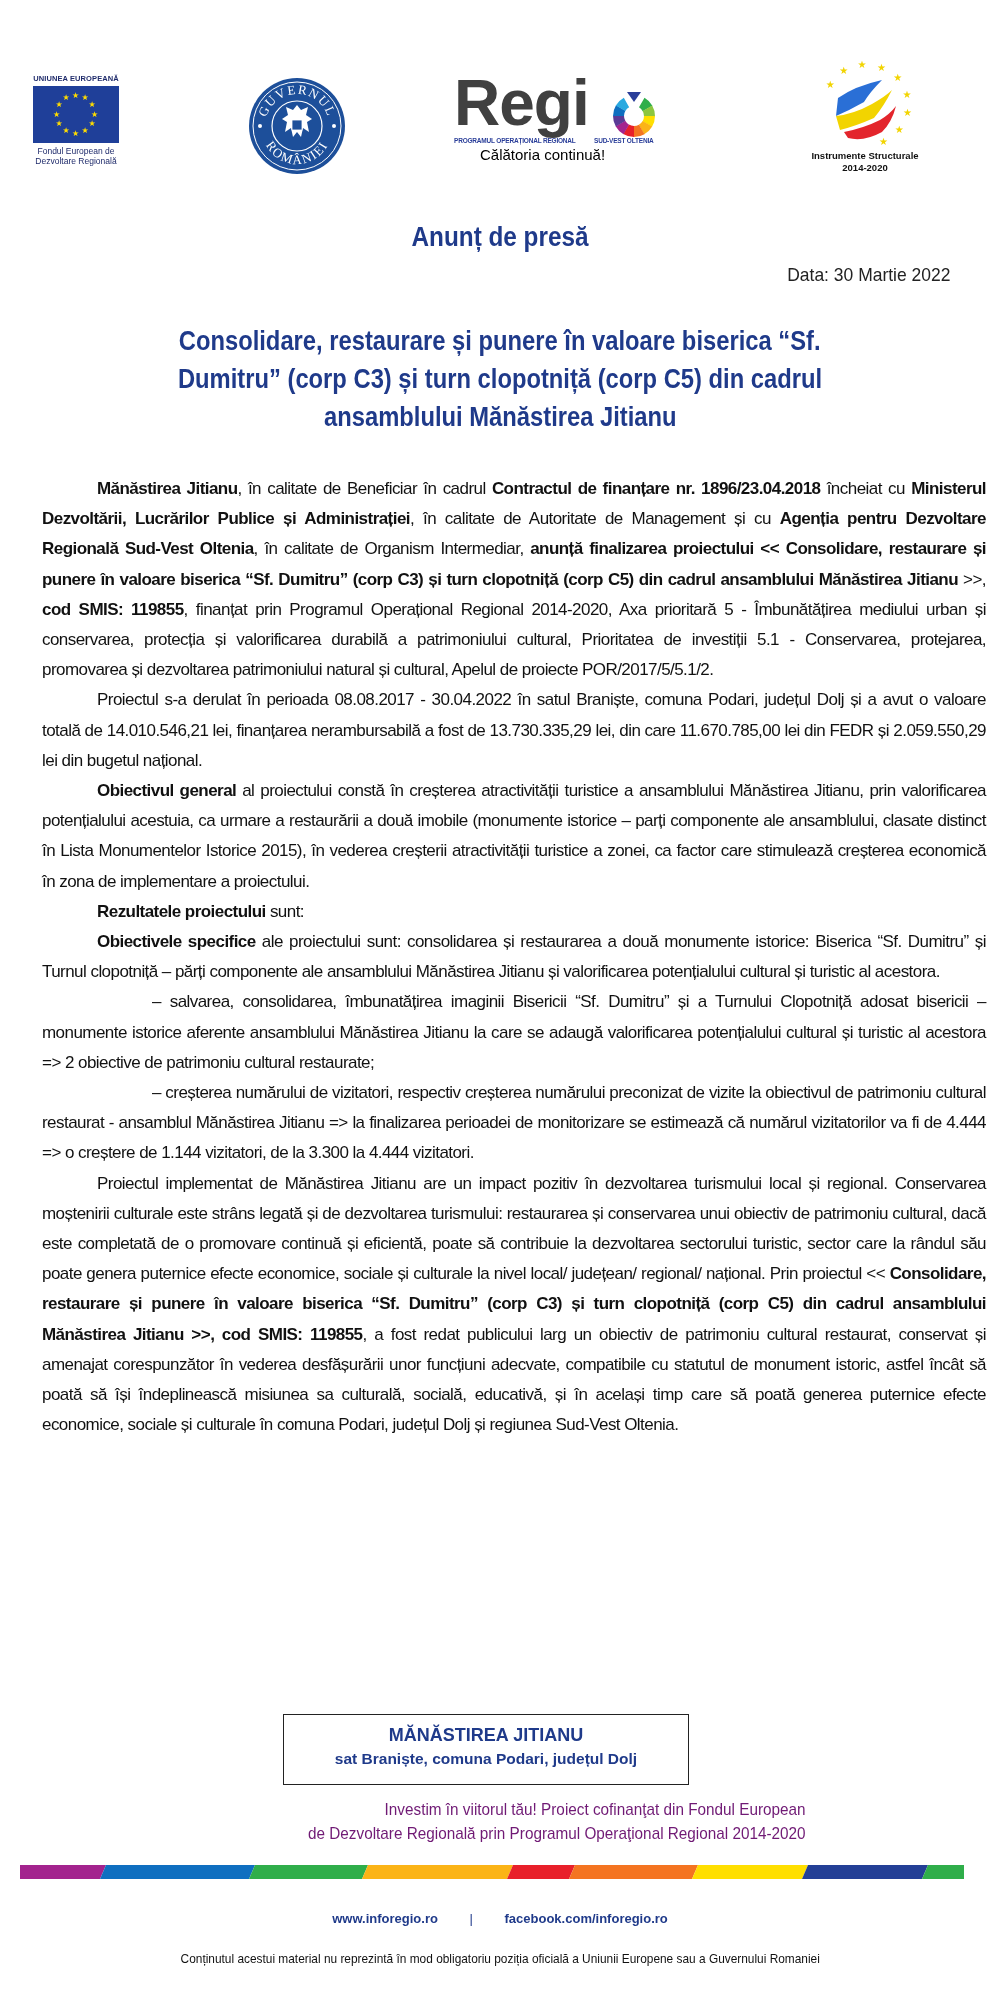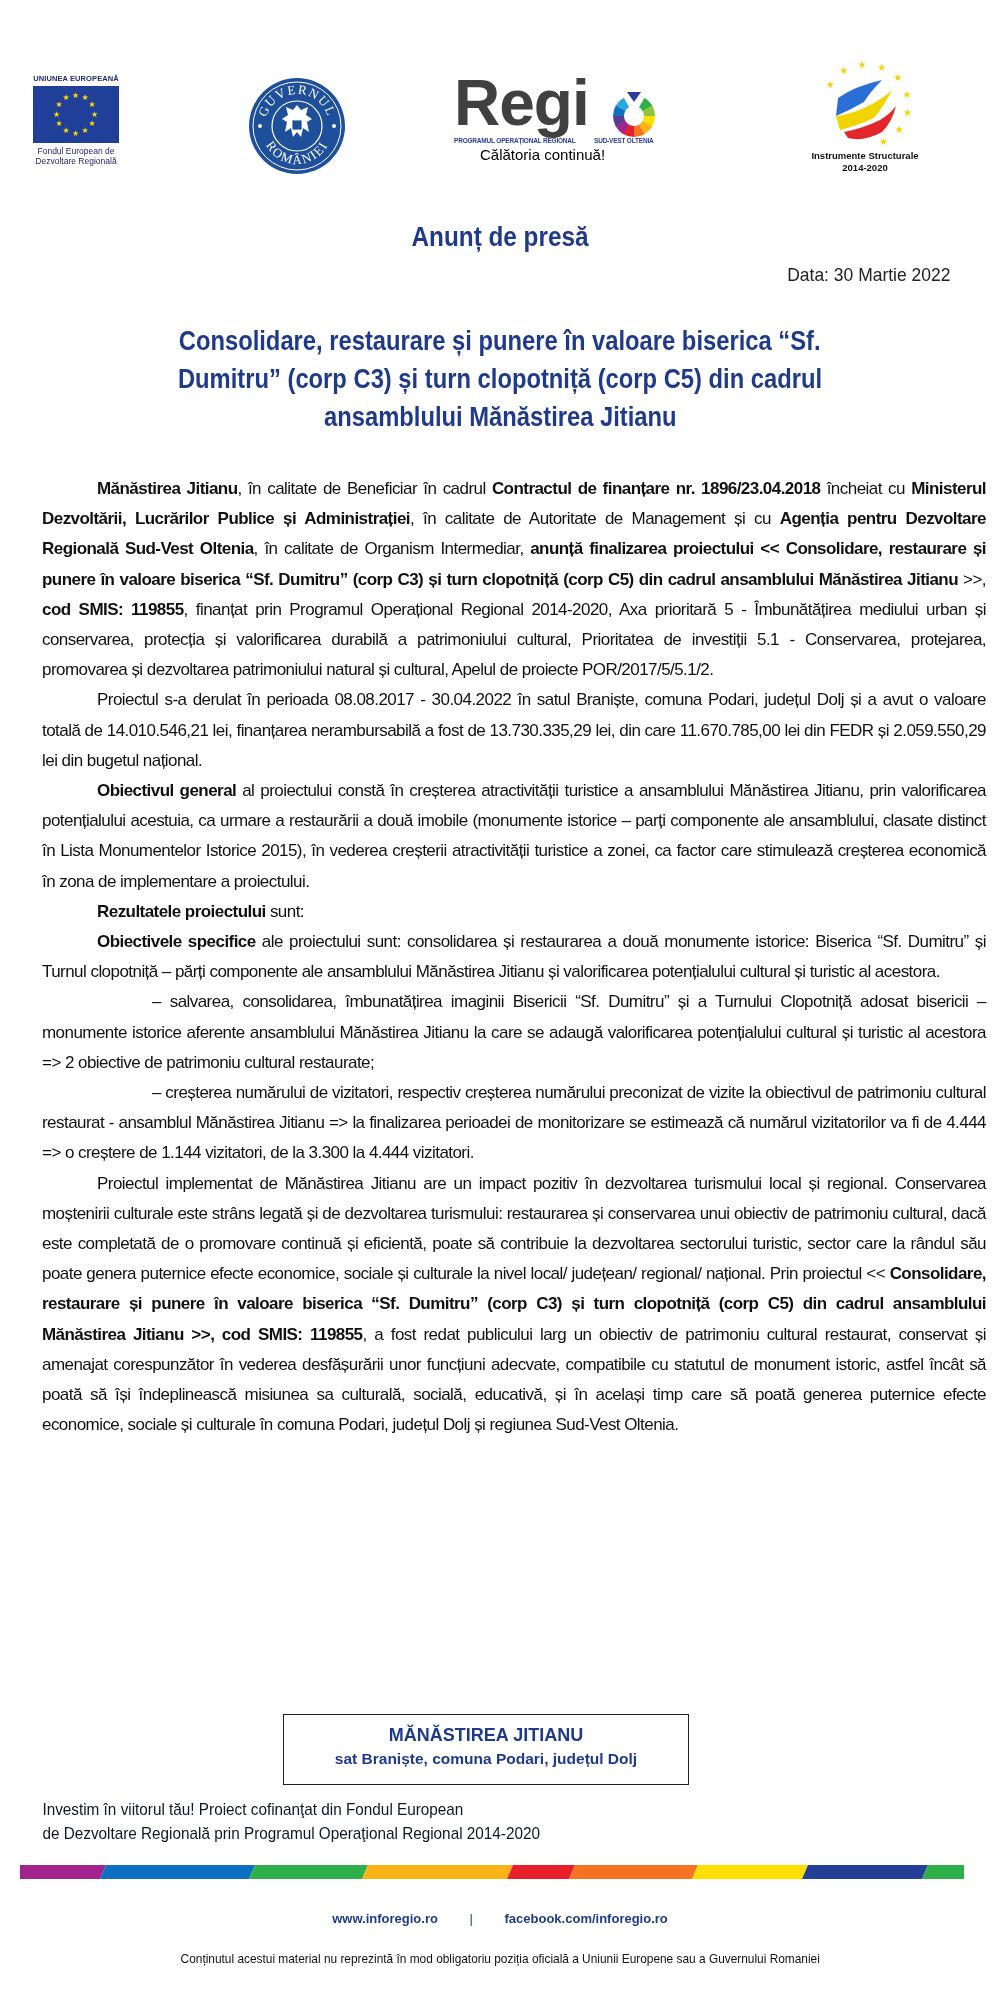--- a/index.html
+++ b/index.html
@@ -45,22 +45,22 @@
   .body-text p.bullet { text-indent: 110px; }
   .body-text b { font-weight: bold; }
   .body-text a { color: #1a3ba0; text-decoration: underline; }
 
   
   .addr-box { position: absolute; left: 283px; top: 1714px; width: 406px; height: 71px;
               border: 1.5px solid #222; text-align: center; box-sizing: border-box; }
   .addr-name { font-size: 18px; font-weight: bold; color: #1f3a8a; margin-top: 10px; }
   .addr-line { font-size: 15.5px; font-weight: bold; color: #1f3a8a; margin-top: 4px; }
 
-  .invest { position: absolute; left: 0; width: 848px; top: 1798px; text-align: left;
-            font-size: 17px; line-height: 24px; color: #0f172a; }
+  .invest { position: absolute; left: 0; width: 848px; top: 1798px; text-align: right;
+            font-size: 17px; line-height: 24px; color: #701a75; }
   .invest div { transform: scaleX(0.9); }
 
   .strip { position: absolute; left: 20px; top: 1865px; width: 944px; height: 14px; }
   .strip svg { display: block; }
 
   .links { position: absolute; left: 0; width: 1000px; top: 1911px; text-align: center;
            font-size: 13px; font-weight: bold; color: #1f3a8a; }
   .links span { display: inline-block; }
   .links .sep { margin: 0 28px; font-weight: normal; }
   .disclaimer { position: absolute; left: 0; width: 1000px; top: 1951px; text-align: center;

